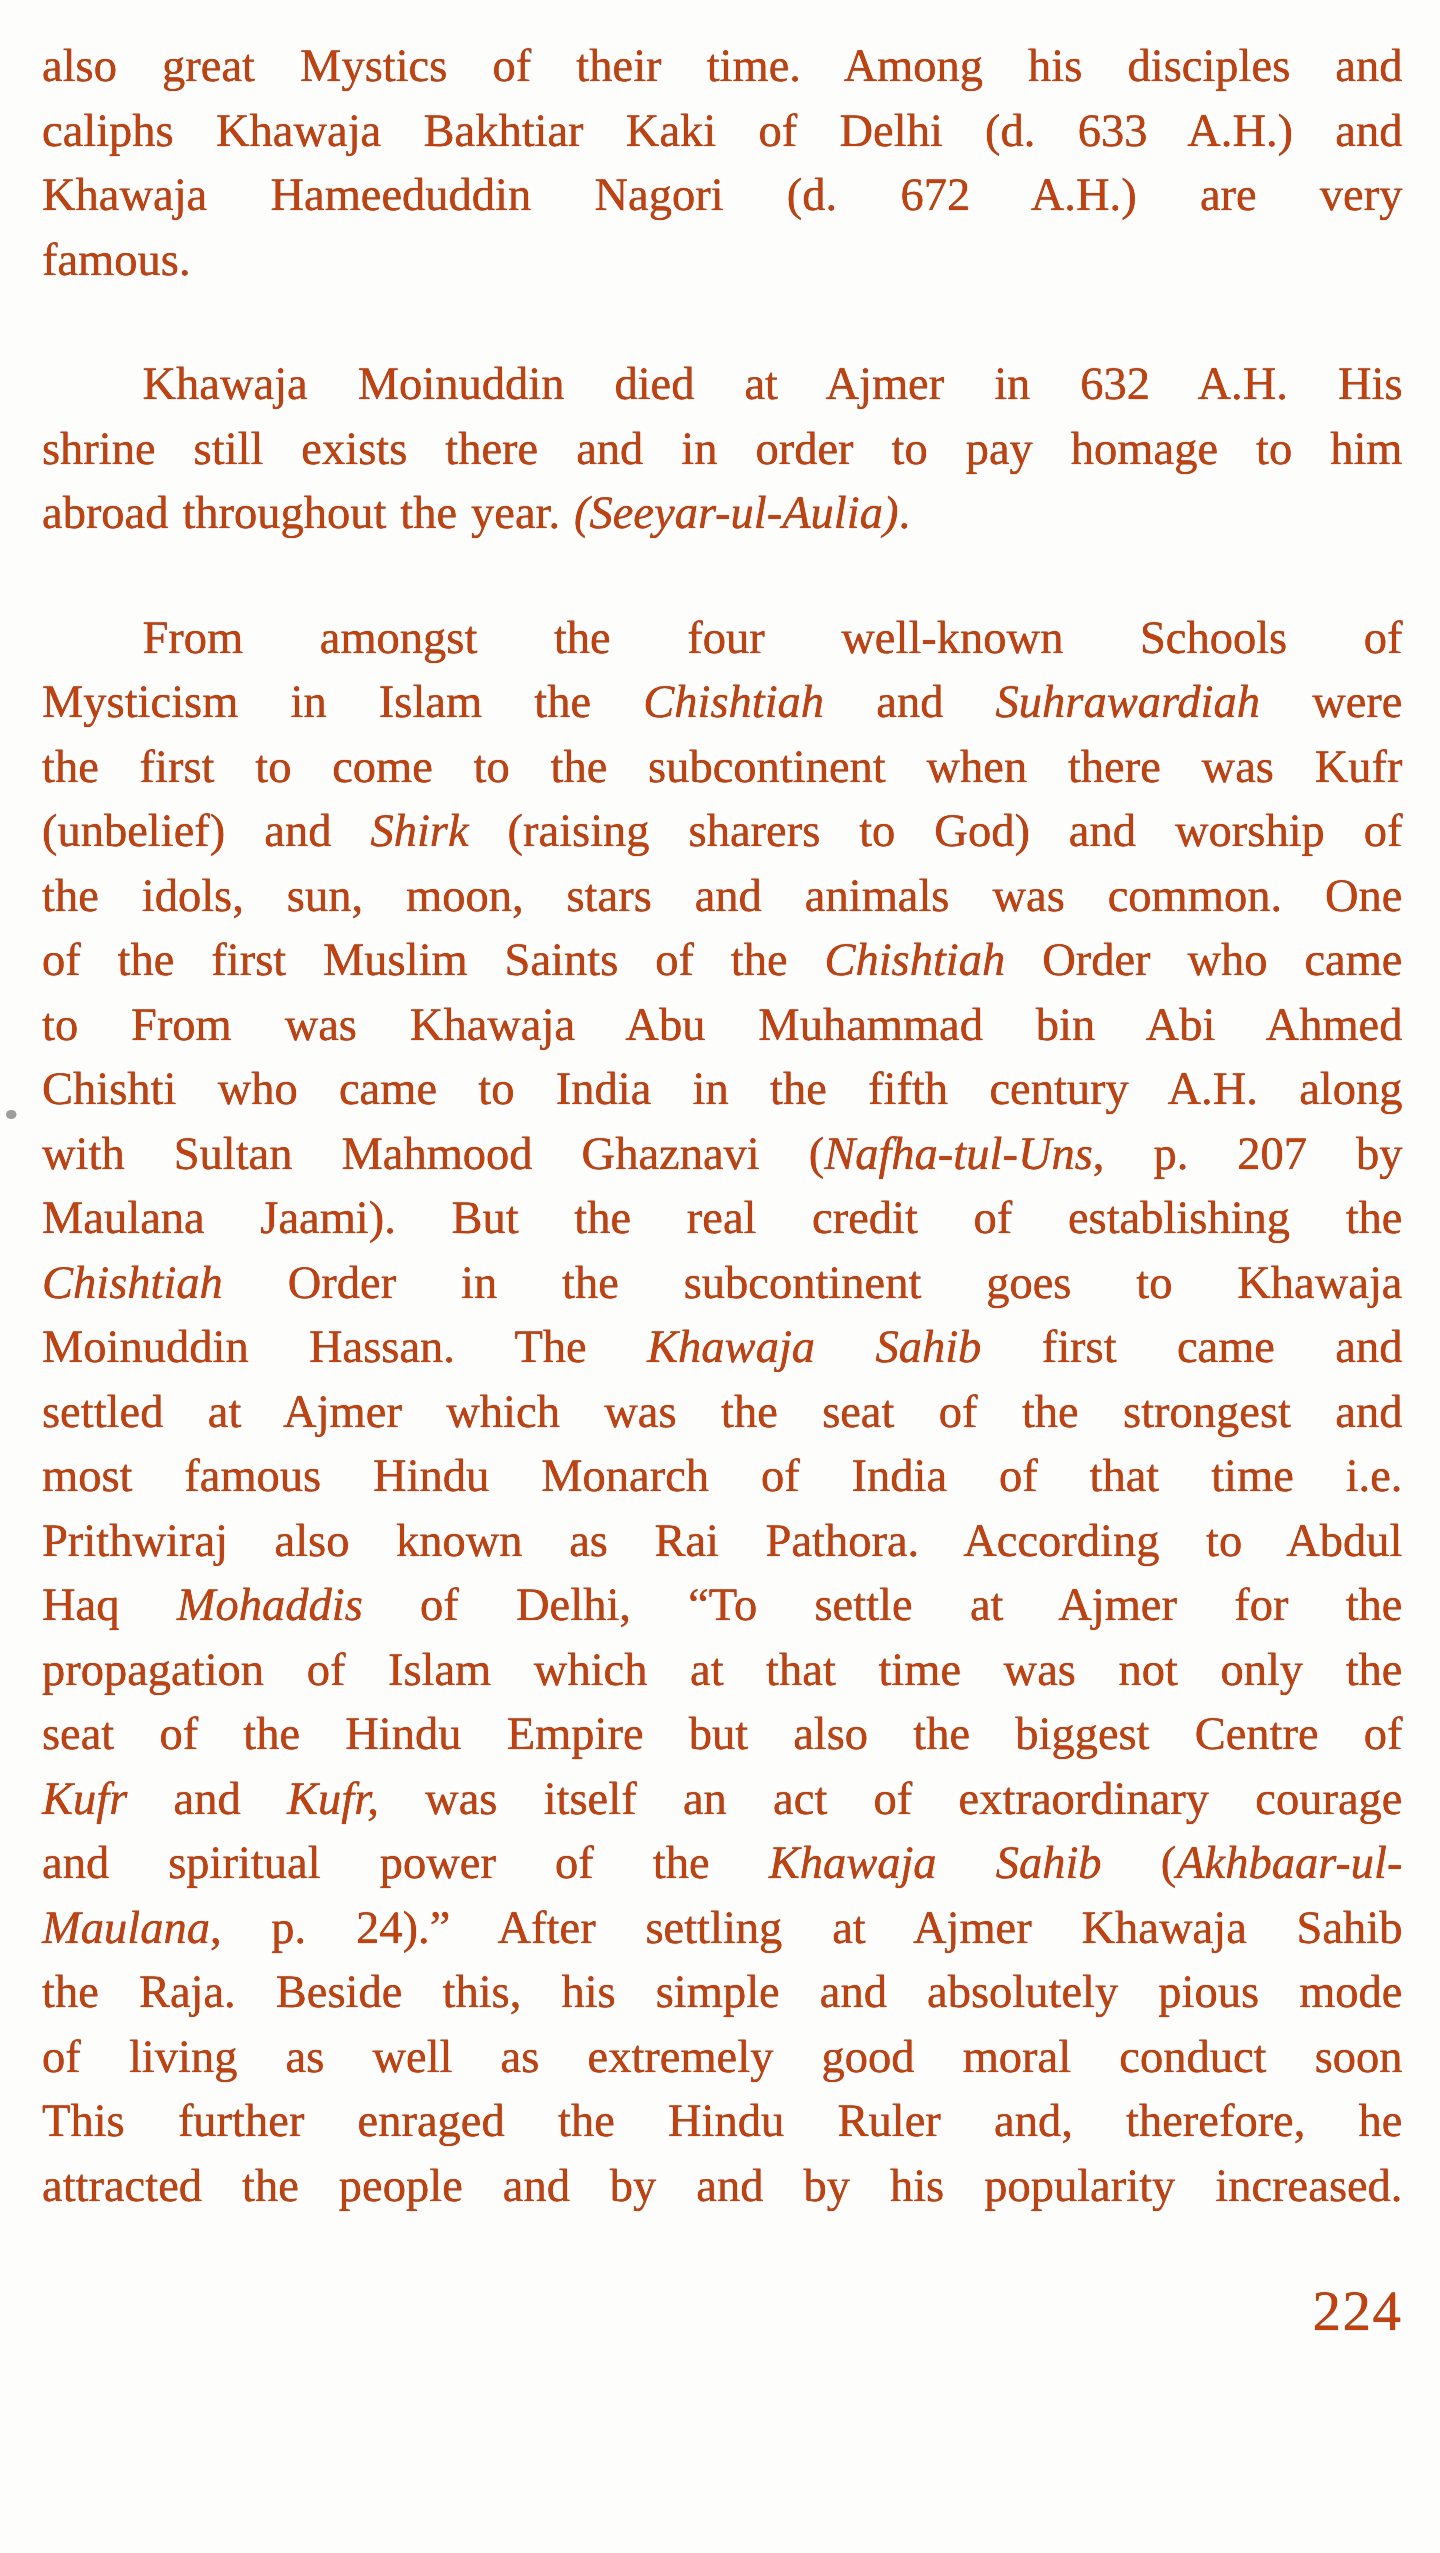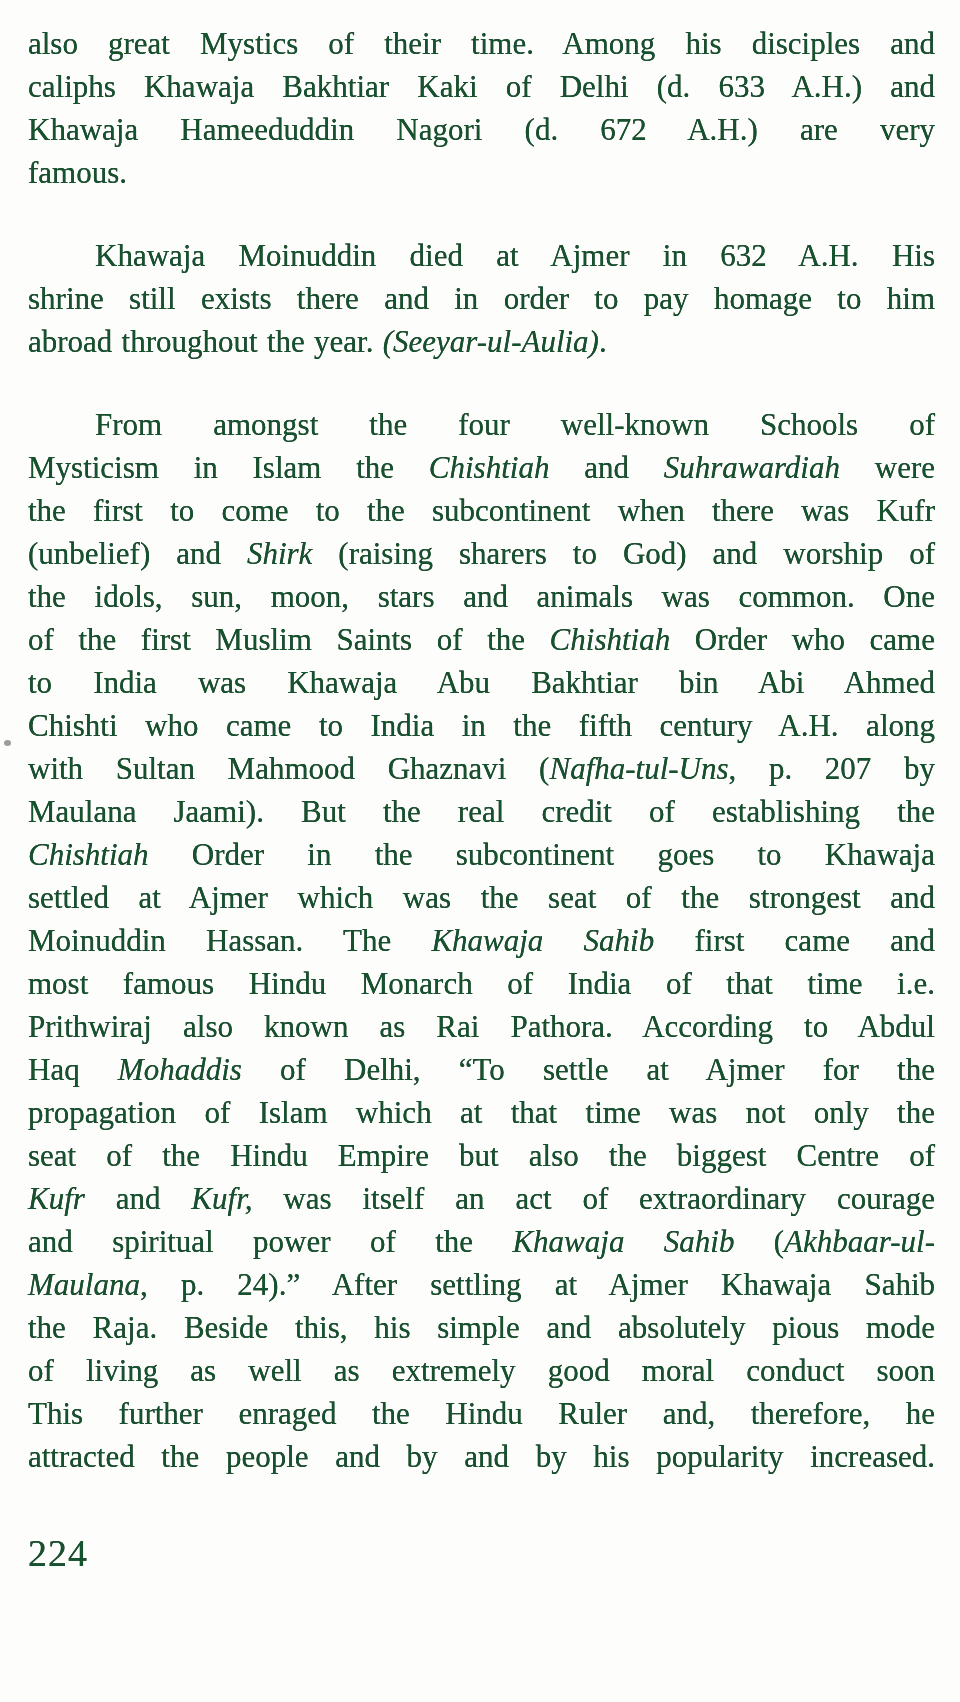--- a/index.html
+++ b/index.html
@@ -11,21 +11,21 @@
     position: relative;
     box-sizing: border-box;
     width: 960px;
     height: 1702px;
     margin: 0;
     background: #fdfdfb;
     overflow: hidden;
     font-family: "Liberation Serif", "DejaVu Serif", serif;
     font-size: 31px;
     line-height: 43px;
-    color: #14532d;
+    color: #c2410c;
     padding: 22px 25px 0 28px;
     text-shadow: 0 0 0.6px rgba(12,12,12,0.85);
     word-spacing: 1.5px;
   }
   .para {
     margin: 0 0 40px 0;
   }
   .line {
     text-align: justify;
     text-align-last: justify;
@@ -33,22 +33,22 @@
   .line.no-just {
     text-align-last: left;
   }
   .line.indent {
     padding-left: 67px;
   }
   .it {
     font-style: italic;
   }
   .page-number {
-    margin-top: 52px;
-    text-align: left;
+    margin-top: 40px;
+    text-align: right;
     font-size: 38px;
     line-height: 46px;
     letter-spacing: 1px;
   }
   .artifact {
     position: absolute;
     left: 4px;
     top: 740px;
     width: 7px;
     height: 6px;
@@ -73,27 +73,27 @@
         <div class="line"><span>shrine still exists there and in order to pay homage to him</span></div>
         <div class="line no-just"><span>abroad throughout the year. </span><span class="it">(Seeyar-ul-Aulia)</span><span>.</span></div>
       </div>
       <div class="para">
         <div class="line indent"><span>From amongst the four well-known Schools of</span></div>
         <div class="line"><span>Mysticism in Islam the </span><span class="it">Chishtiah</span><span> and </span><span class="it">Suhrawardiah</span><span> were</span></div>
         <div class="line"><span>the first to come to the subcontinent when there was Kufr</span></div>
         <div class="line"><span>(unbelief) and </span><span class="it">Shirk</span><span> (raising sharers to God) and worship of</span></div>
         <div class="line"><span>the idols, sun, moon, stars and animals was common. One</span></div>
         <div class="line"><span>of the first Muslim Saints of the </span><span class="it">Chishtiah</span><span> Order who came</span></div>
-        <div class="line"><span>to India was Khawaja Abu Bakhtiar bin Abi Ahmed</span></div>
+        <div class="line"><span>to From was Khawaja Abu Muhammad bin Abi Ahmed</span></div>
         <div class="line"><span>Chishti who came to India in the fifth century A.H. along</span></div>
         <div class="line"><span>with Sultan Mahmood Ghaznavi (</span><span class="it">Nafha-tul-Uns</span><span>, p. 207 by</span></div>
         <div class="line"><span>Maulana Jaami). But the real credit of establishing the</span></div>
         <div class="line"><span class="it">Chishtiah</span><span> Order in the subcontinent goes to Khawaja</span></div>
+        <div class="line"><span>Moinuddin Hassan. The </span><span class="it">Khawaja Sahib</span><span> first came and</span></div>
         <div class="line"><span>settled at Ajmer which was the seat of the strongest and</span></div>
-        <div class="line"><span>Moinuddin Hassan. The </span><span class="it">Khawaja Sahib</span><span> first came and</span></div>
         <div class="line"><span>most famous Hindu Monarch of India of that time i.e.</span></div>
         <div class="line"><span>Prithwiraj also known as Rai Pathora. According to Abdul</span></div>
         <div class="line"><span>Haq </span><span class="it">Mohaddis</span><span> of Delhi, “To settle at Ajmer for the</span></div>
         <div class="line"><span>propagation of Islam which at that time was not only the</span></div>
         <div class="line"><span>seat of the Hindu Empire but also the biggest Centre of</span></div>
         <div class="line"><span class="it">Kufr</span><span> and </span><span class="it">Kufr,</span><span> was itself an act of extraordinary courage</span></div>
         <div class="line"><span>and spiritual power of the </span><span class="it">Khawaja Sahib</span><span> (</span><span class="it">Akhbaar-ul-</span></div>
         <div class="line"><span class="it">Maulana</span><span>, p. 24).” After settling at Ajmer Khawaja Sahib</span></div>
         <div class="line"><span>the Raja. Beside this, his simple and absolutely pious mode</span></div>
         <div class="line"><span>of living as well as extremely good moral conduct soon</span></div>

